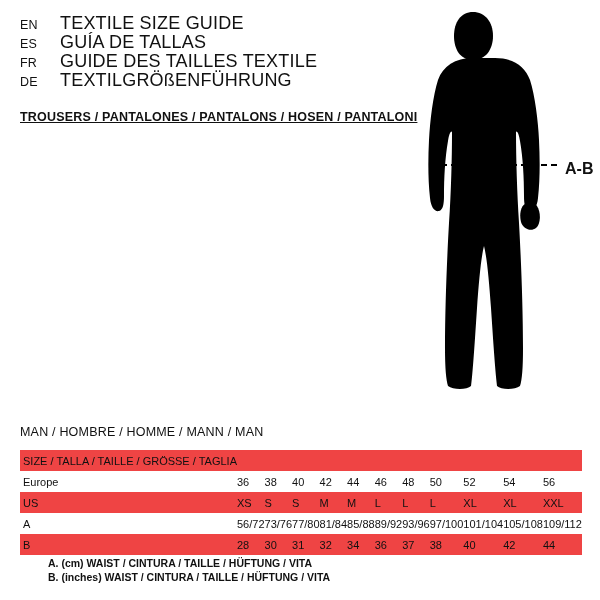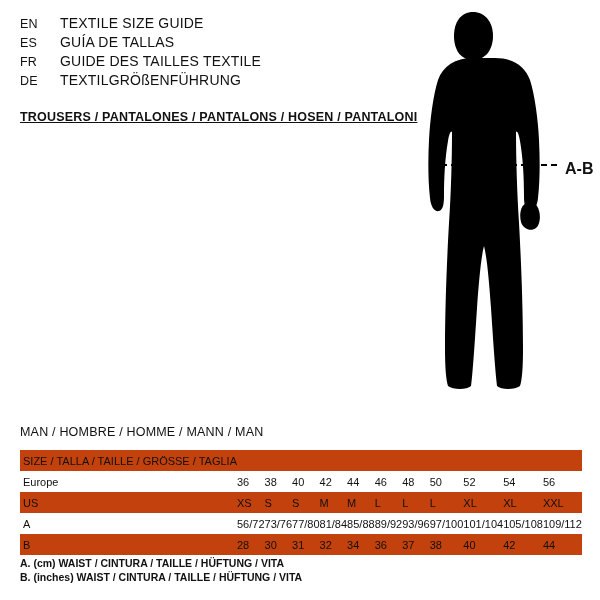--- a/index.html
+++ b/index.html
@@ -33,21 +33,21 @@
     align-items: baseline;
     height: 19px;
     line-height: 19px;
   }
   .lang-code {
     width: 40px;
     font-size: 12.5px;
     letter-spacing: 0.2px;
   }
   .lang-text {
-    font-size: 14px;
+    font-size: 18px;
     letter-spacing: 0.2px;
   }
 
   .section-title {
     position: absolute;
     left: 20px;
     top: 110px;
     font-size: 12.5px;
     font-weight: bold;
     letter-spacing: 0.2px;
@@ -89,41 +89,42 @@
     border-collapse: collapse;
     font-size: 11px;
   }
   table.size-table td {
     padding: 2px 0 2px 0;
     height: 17px;
     vertical-align: middle;
     white-space: nowrap;
   }
   table.size-table tr.shaded {
-    background: #c2410c;
+    background: #ef4444;
     margin-left: 8px;
   }
   table.size-table td.label-col {
     width: 88px;
     padding-left: 3px;
   }
   table.size-table td.val {
     width: 47px;
   }
 
   .footnotes {
     position: absolute;
     left: 20px;
     top: 556px;
     font-size: 10.5px;
     line-height: 14px;
     font-weight: bold;
   }
   .footnotes div {
     white-space: nowrap;
+    margin-left: 28px;
   }
 </style>
 </head>
 <body>
 
 <div class="page">
 
   <div class="lang-block">
     <div class="lang-row">
       <span class="lang-code">EN</span>

